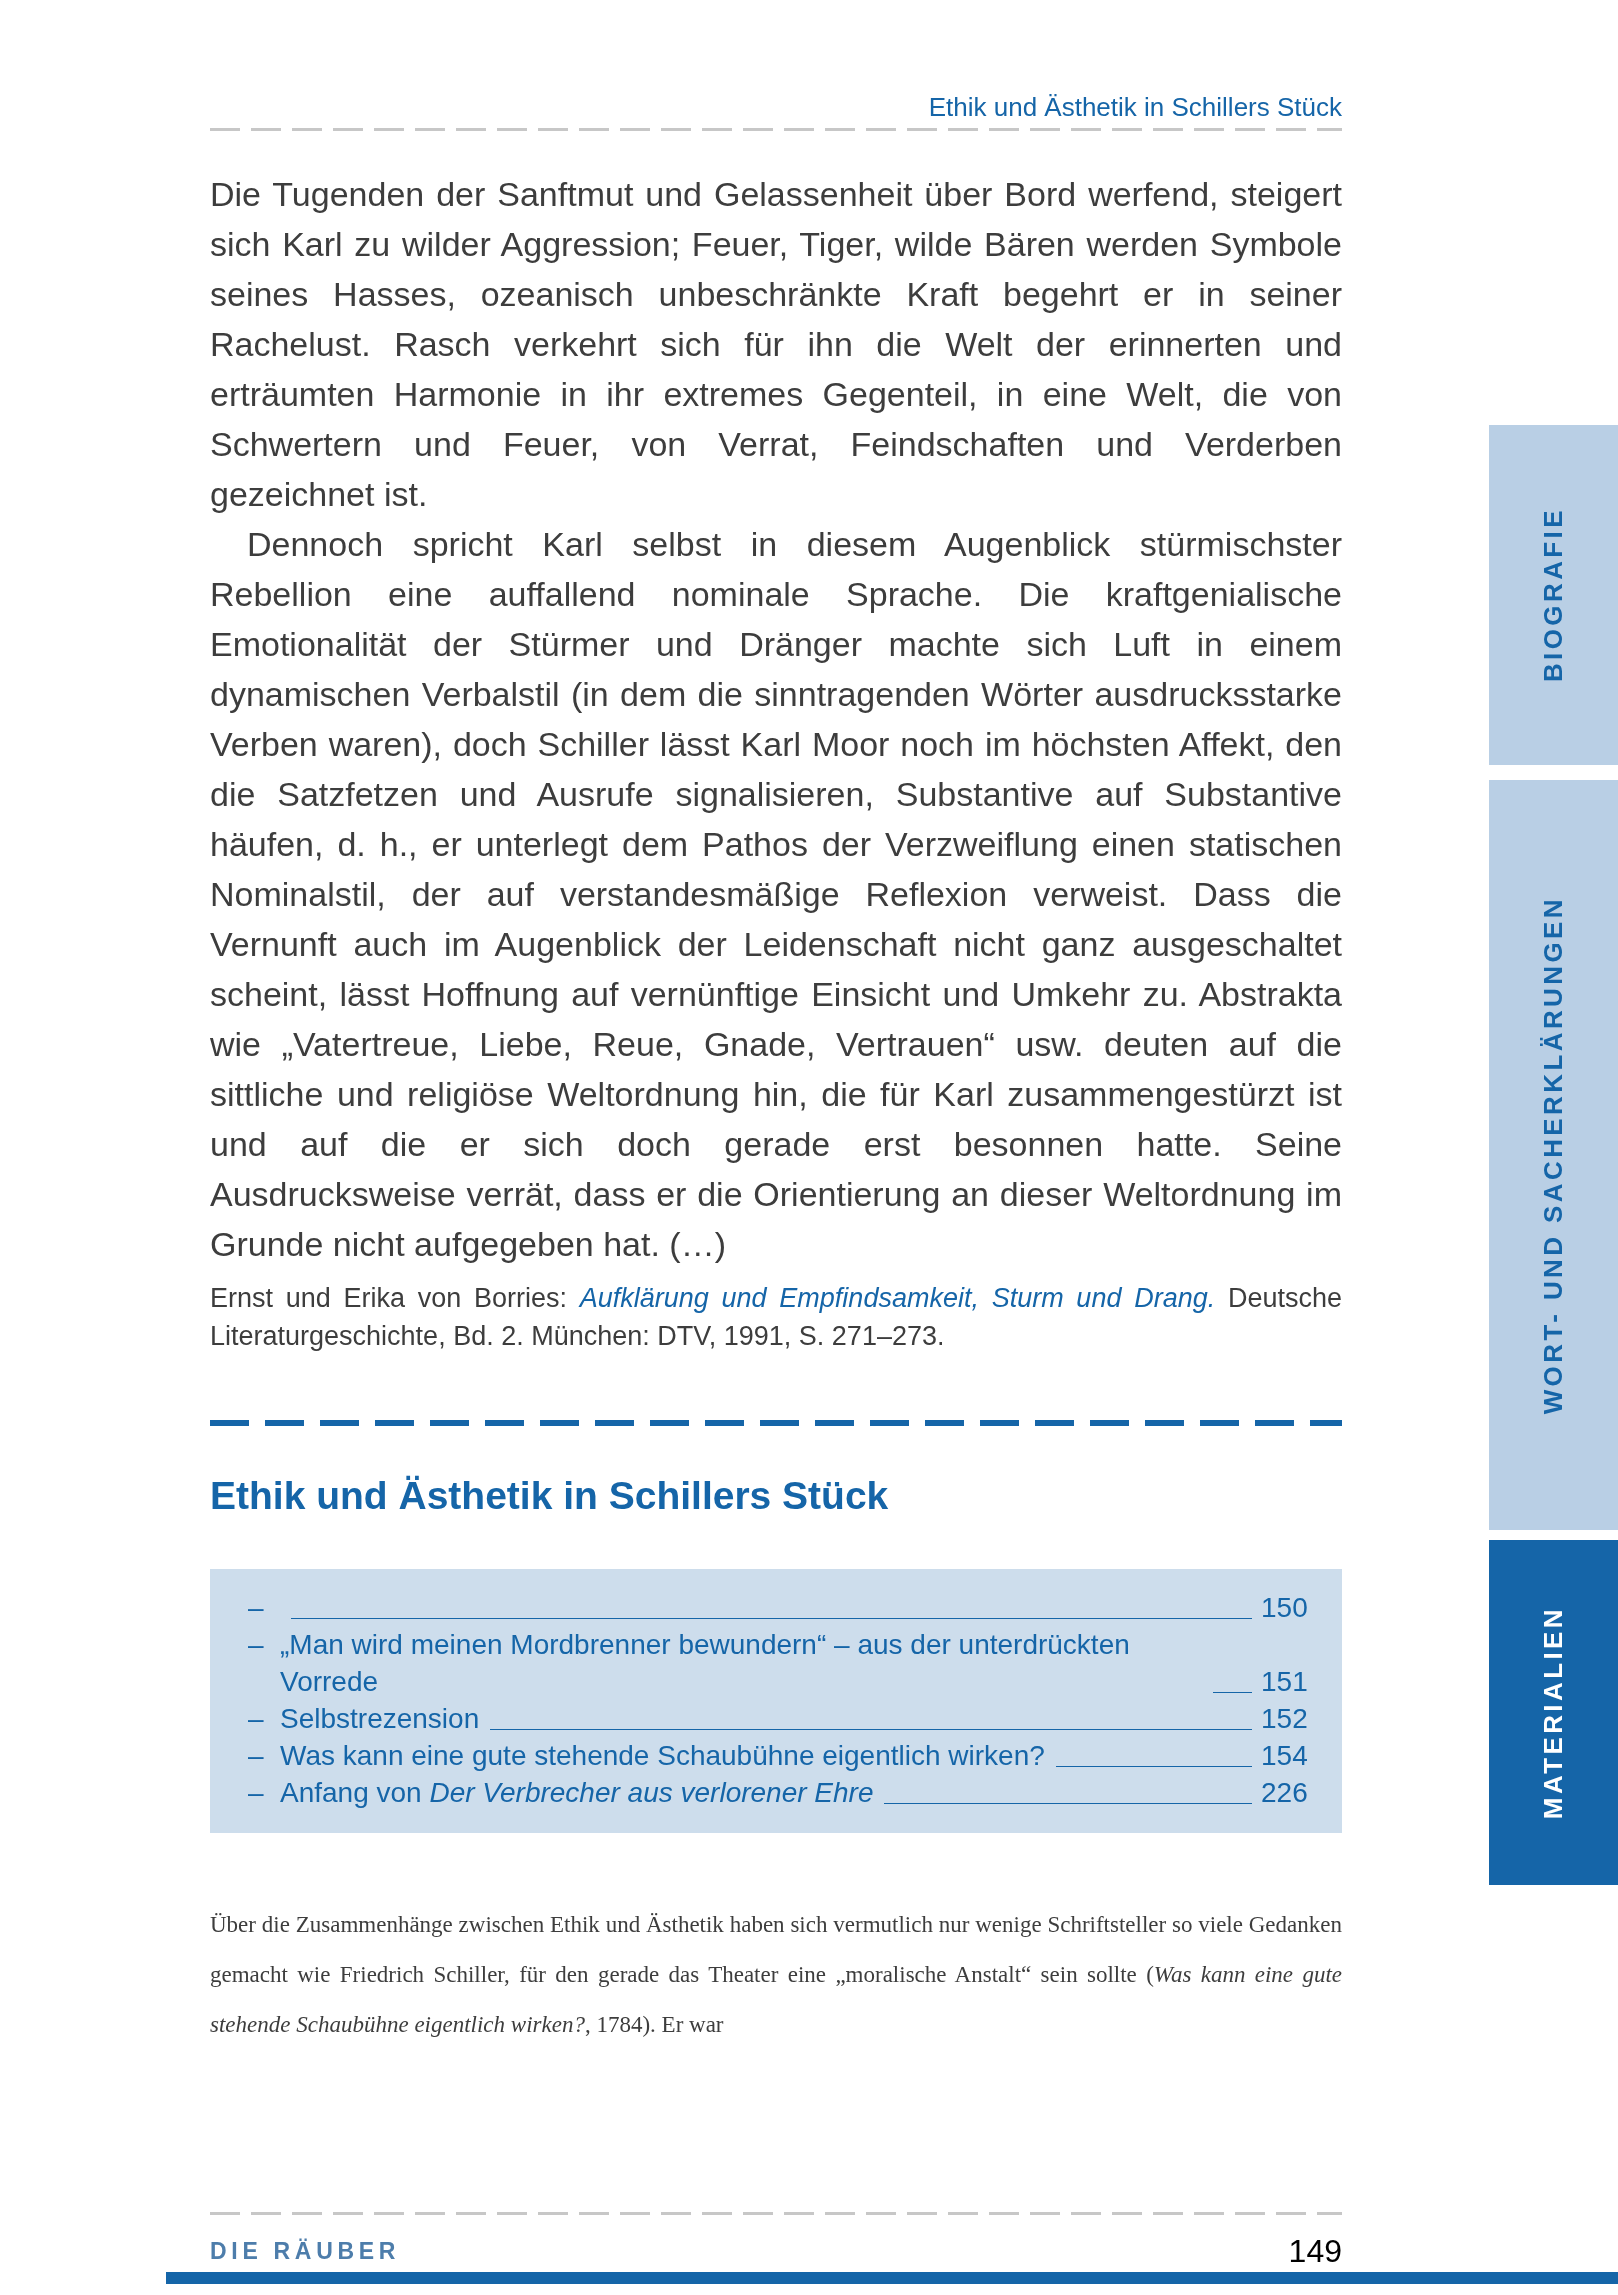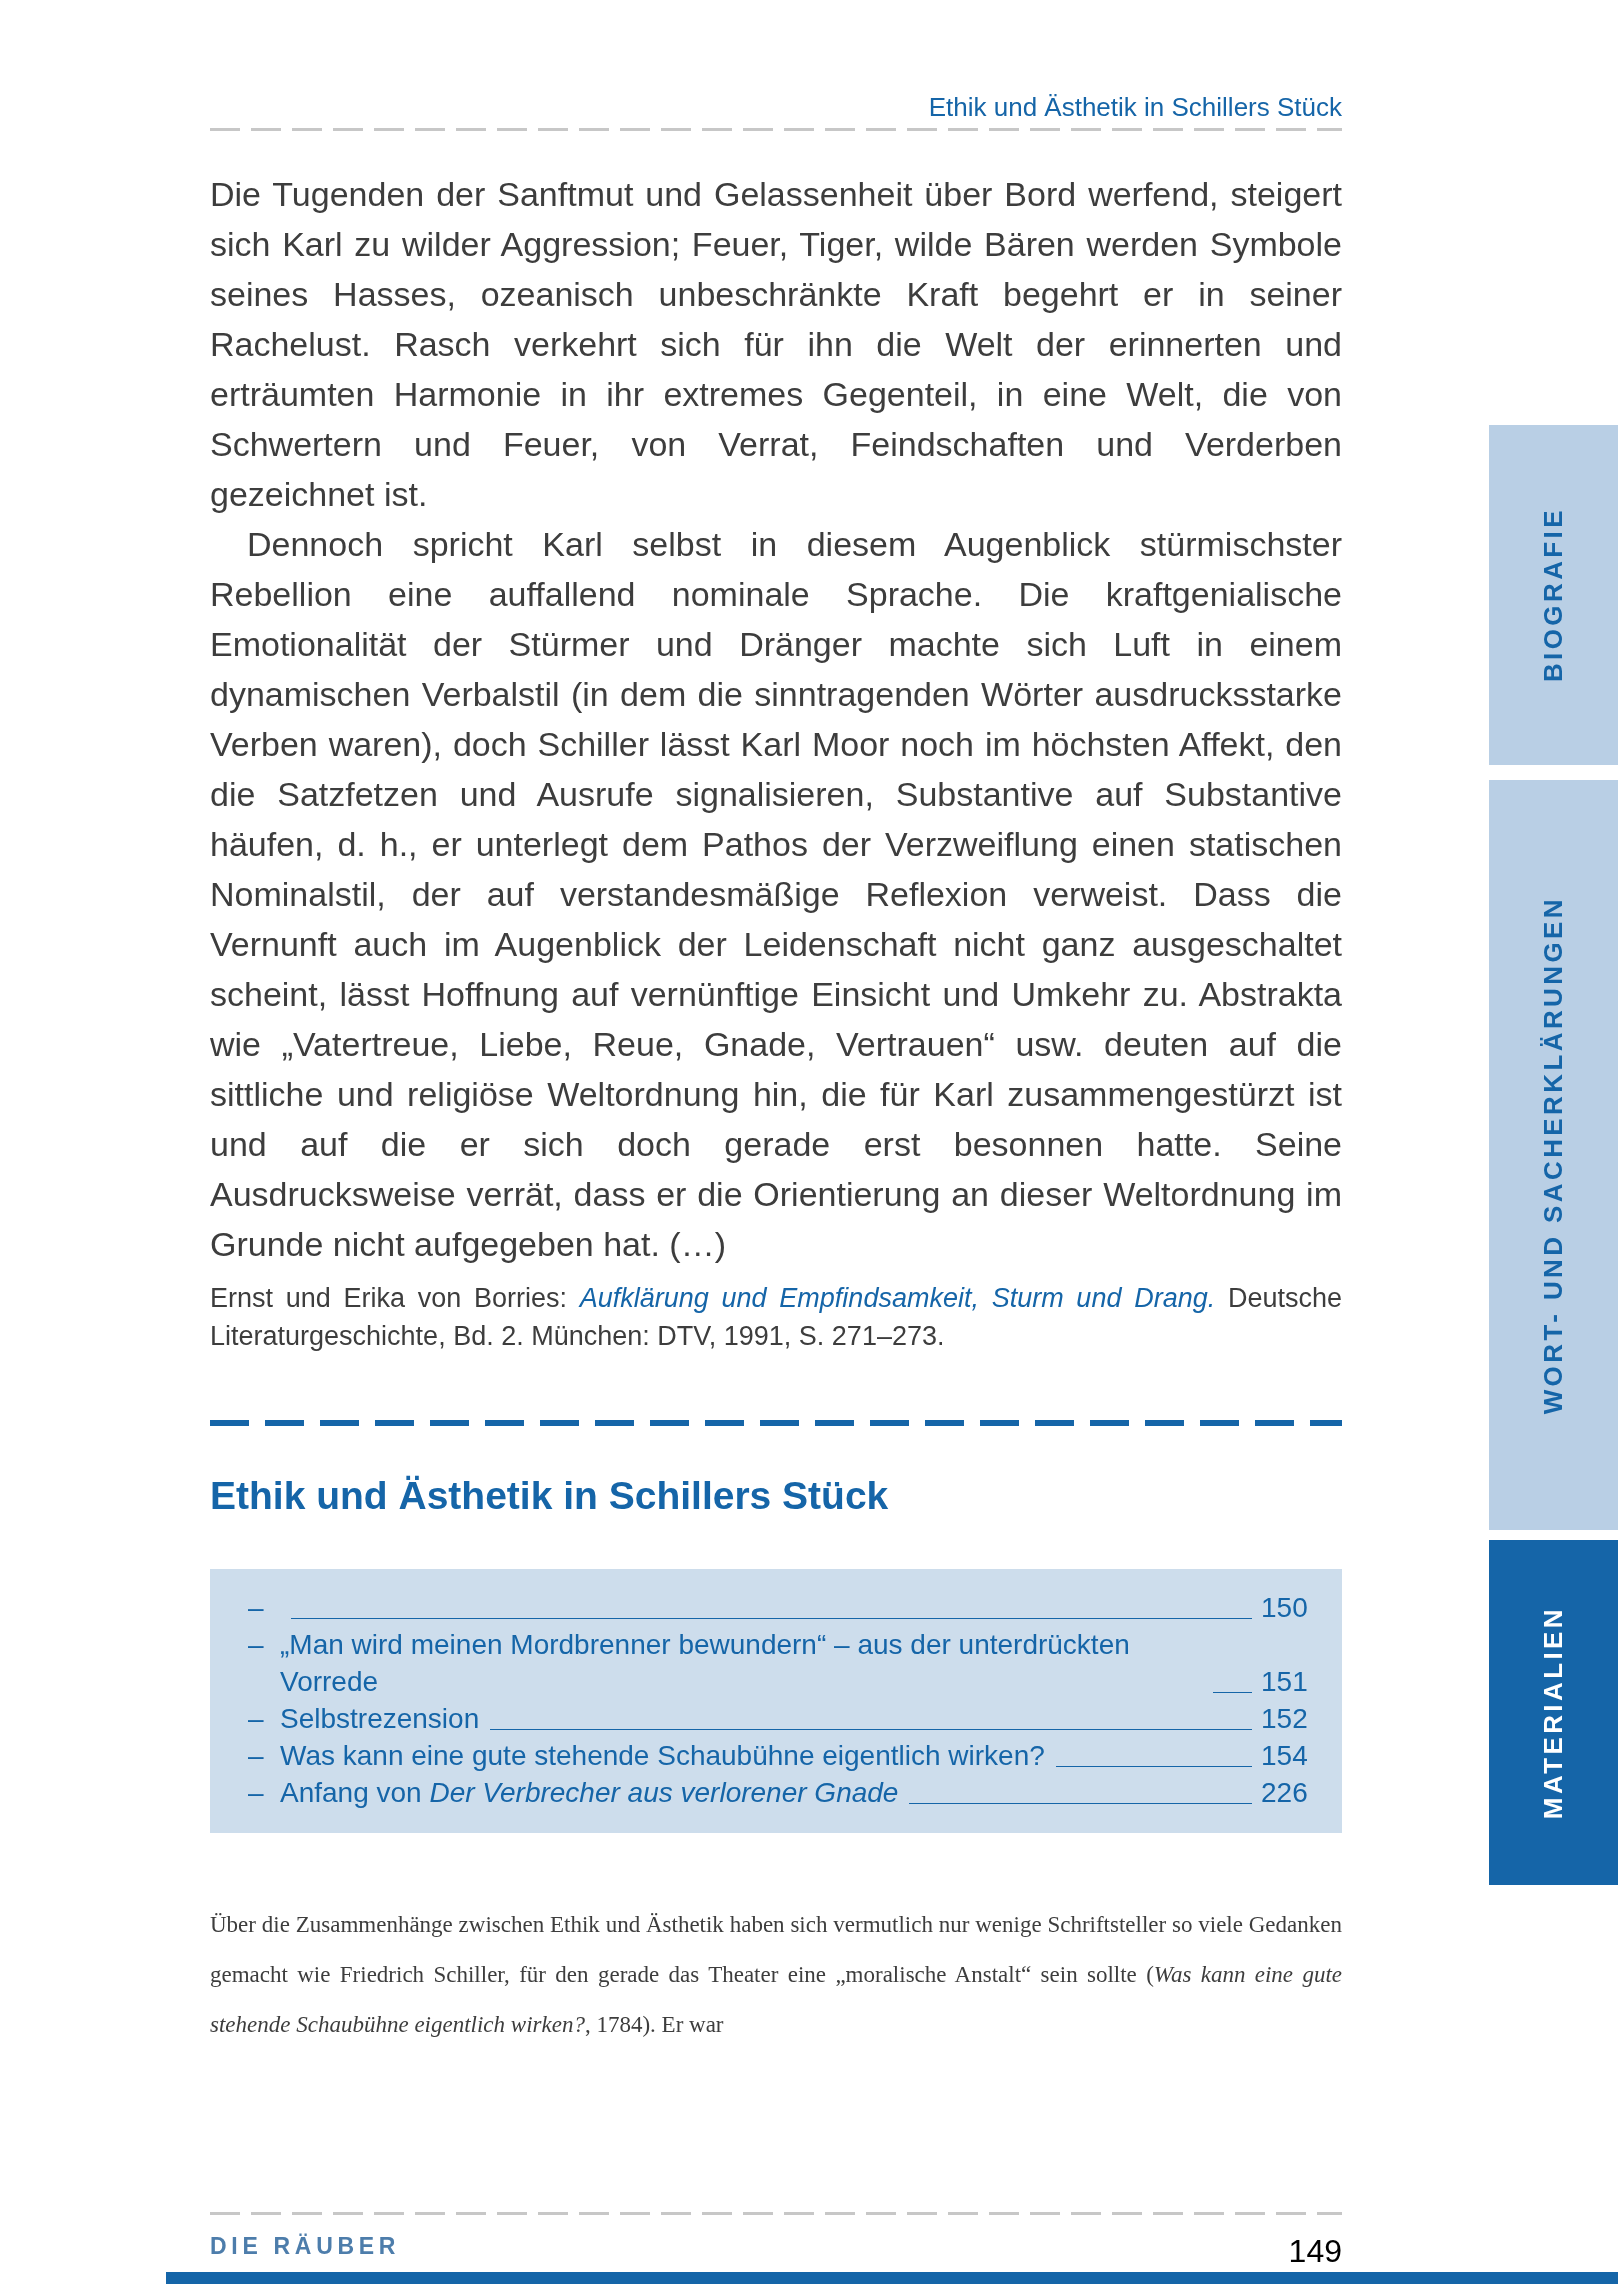--- a/index.html
+++ b/index.html
@@ -63,21 +63,21 @@
   
   .intro {
     top:1900px; font-family:"Liberation Serif", serif;
     font-size:23px; line-height:50px; text-align:justify;
   }
   .intro .it { font-style:italic; }
 
   
   .footer-rule { top:2212px; }
   .footer-row {
-    top:2233px; display:flex; justify-content:space-between; align-items:flex-start;
+    top:2233px; display:flex; justify-content:space-between; align-items:center;
   }
   .book-title {
     color:#4d7dab; font-weight:bold; font-size:23px; letter-spacing:4.7px;
   }
   .folio { color:#000000; font-weight:normal; font-size:32px; }
 
   
   .tab {
     position:absolute; left:1489px; width:129px;
     display:flex; align-items:center; justify-content:center;
@@ -137,21 +137,21 @@
       <span class="pagenum">152</span>
     </div>
     <div class="toc-item">
       <span class="dash">–</span>
       <span class="label"><span>Was kann eine gute stehende Schaubühne eigentlich wirken?</span><span class="it"></span></span>
       <span class="leader"></span>
       <span class="pagenum">154</span>
     </div>
     <div class="toc-item">
       <span class="dash">–</span>
-      <span class="label"><span>Anfang von </span><span class="it">Der Verbrecher aus verlorener Gnade</span></span>
+      <span class="label"><span>Anfang von </span><span class="it">Der Verbrecher aus verlorener Ehre</span></span>
       <span class="leader"></span>
       <span class="pagenum">226</span>
     </div>
   </div>
 
   <p class="col intro"><span>Über die Zusammenhänge zwischen Ethik und Ästhetik haben sich vermutlich nur wenige Schriftsteller so viele Gedanken gemacht wie Friedrich Schiller, für den gerade das Theater eine „moralische Anstalt“ sein sollte (</span><span class="it">Was kann eine gute stehende Schaubühne eigentlich wirken?</span><span>, 1784). Er war</span></p>
 
   <div class="col rule-gray footer-rule"></div>
   <div class="col footer-row">
     <span class="book-title">DIE RÄUBER</span>

